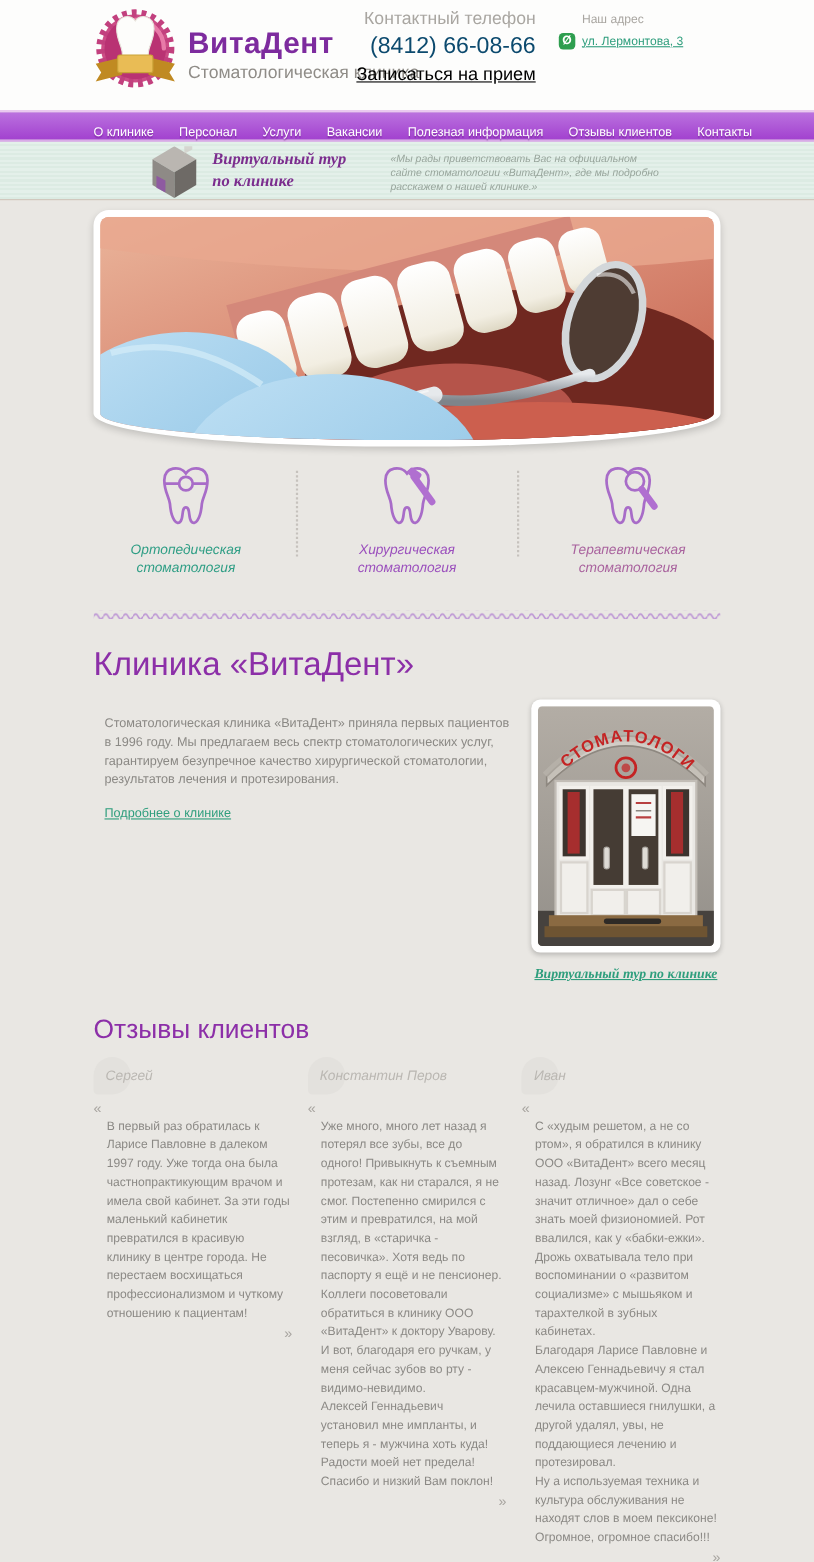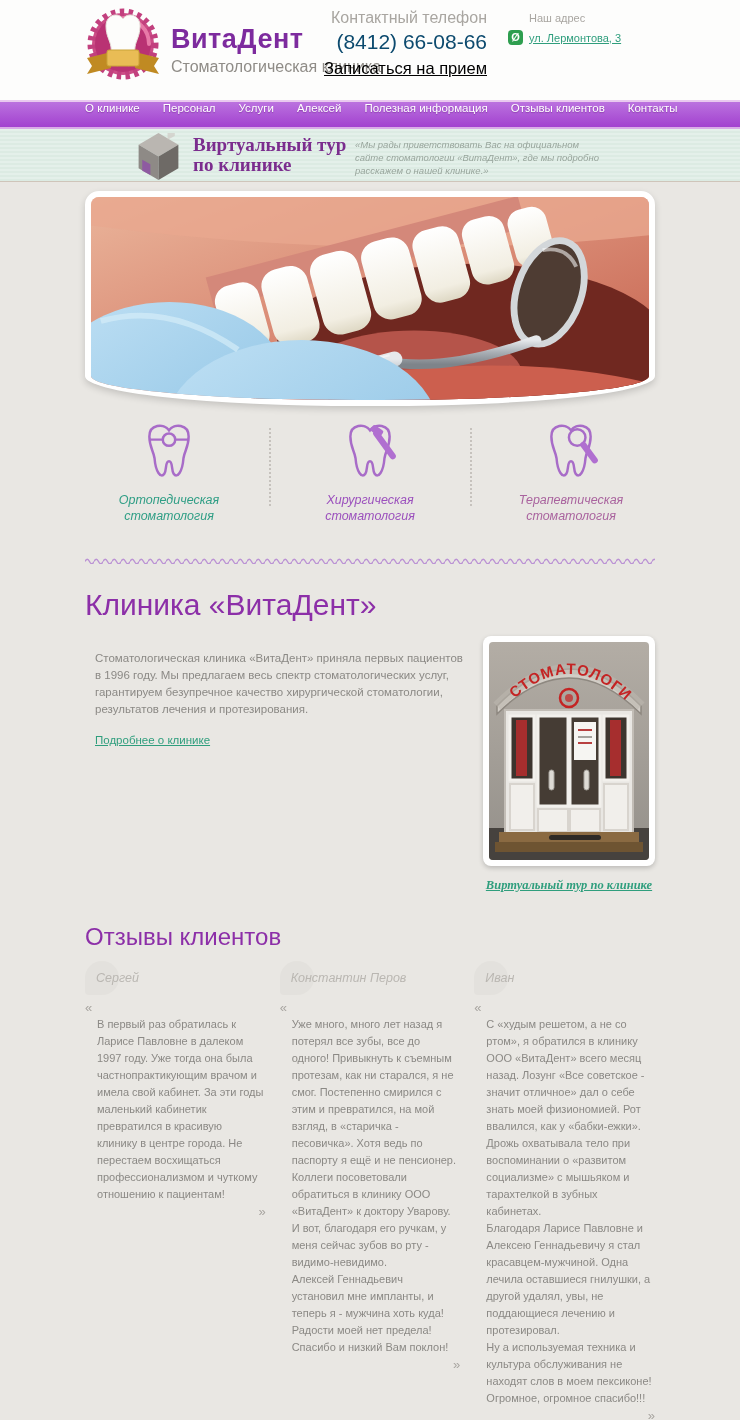--- a/index.html
+++ b/index.html
@@ -26,31 +26,31 @@
   .address-block { position:absolute; left:423px; top:12px; }
   .address-label { font-size:11px; color:#a9a6a1; margin-left:21px; }
   .address-row { margin-top:6px; display:flex; align-items:center; }
   .gis-icon { width:15px; height:15px; border-radius:4px; background:#2e9e4f; color:#fff;
     font-size:11px; font-weight:bold; text-align:center; line-height:15px; margin-right:6px; }
   .address-link { font-size:11px; color:#2f9e7d; text-decoration:underline; cursor:pointer; }
 
   
   .main-nav { background:linear-gradient(#bb72df, #a241cf);
     border-top:2px solid #e9c9ef; border-bottom:2px solid #d9abe7; }
-  .main-nav .inner { display:flex; gap:23px; height:25px; align-items:flex-start; }
+  .main-nav .inner { display:flex; gap:23px; height:25px; align-items:flex-end; }
   .nav-item { color:#ffffff; font-size:11.5px; cursor:pointer; white-space:nowrap; text-shadow:0 1px 1px rgba(90,20,110,.4); }
 
   
   .tour-banner { background:repeating-linear-gradient(#e4f0ea 0 2px, #dcebe3 2px 4px);
     border-bottom:1px solid #cfc5ba; height:53px; }
   .tour-banner .inner { height:53px; }
   .cube-icon { position:absolute; left:50px; top:4px; }
   .banner-title { position:absolute; left:108px; top:6px;
-    font-family:"Liberation Serif", serif; font-weight:bold;
-    font-size:19px; line-height:20px; color:#7b2d8e; }
+    font-family:"Liberation Serif", serif; font-style:italic; font-weight:bold;
+    font-size:15px; line-height:20px; color:#7b2d8e; }
   .banner-quote { position:absolute; left:270px; top:9px; width:250px;
     font-size:9.5px; font-style:italic; color:#98a59c; line-height:13px; }
 
   
   .hero-wrap { padding-top:9px; }
   .hero { width:570px; height:215px; margin:0 auto; background:#fff;
     border:6px solid #ffffff; overflow:hidden;
     border-radius:14px 14px 48% 48% / 14px 14px 30px 30px;
     box-shadow:0 3px 7px rgba(0,0,0,.16); }
   .hero svg { display:block; }
@@ -128,21 +128,21 @@
       </div>
     </div>
   </div>
 </header>
 
 <nav class="main-nav">
   <div class="inner">
     <span class="nav-item">О клинике</span>
     <span class="nav-item">Персонал</span>
     <span class="nav-item">Услуги</span>
-    <span class="nav-item">Алексей</span>
+    <span class="nav-item">Вакансии</span>
     <span class="nav-item">Полезная информация</span>
     <span class="nav-item">Отзывы клиентов</span>
     <span class="nav-item">Контакты</span>
   </div>
 </nav>
 
 <section class="tour-banner">
   <div class="inner">
     <svg class="cube-icon" width="47" height="47" viewBox="0 0 46 52">
       <polygon points="23,0 45,13 23,26 1,13" fill="#bab6b1"></polygon>

